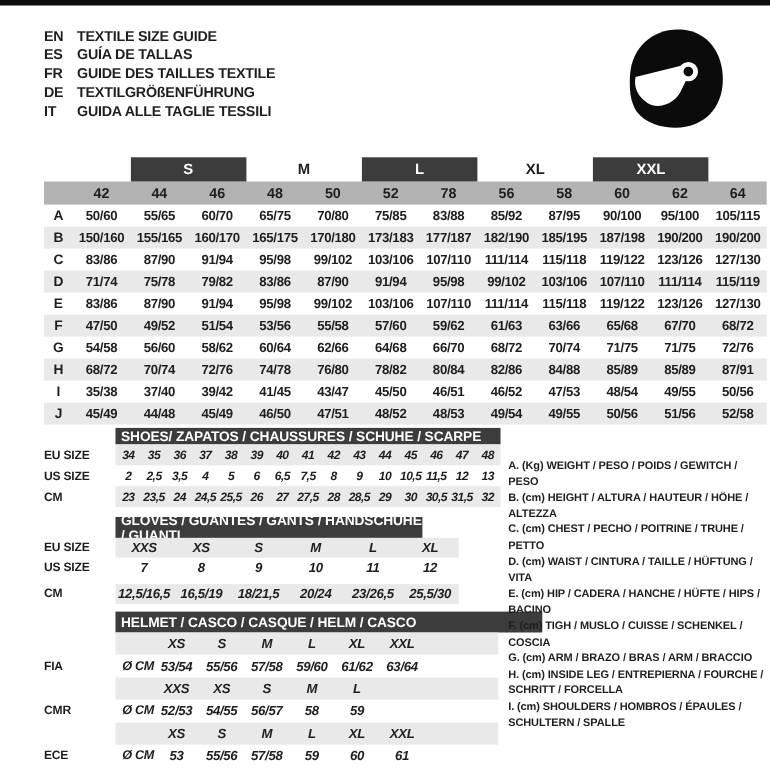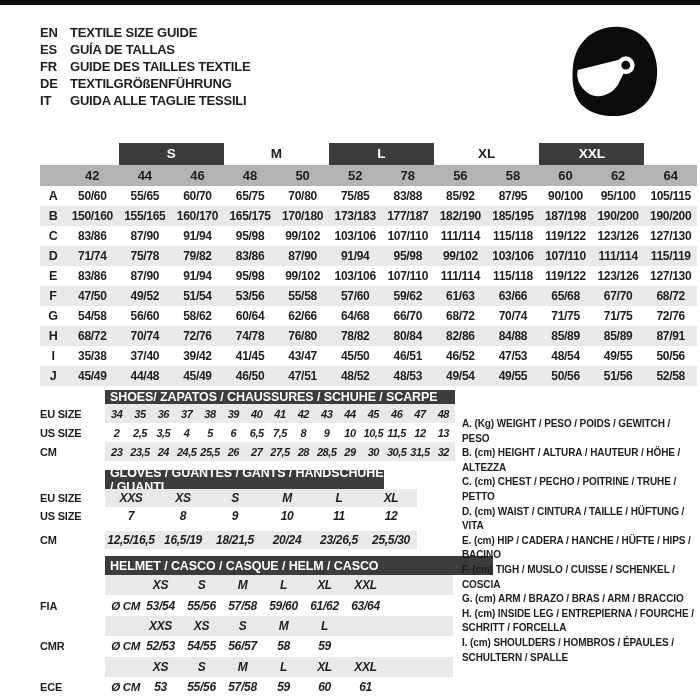--- a/index.html
+++ b/index.html
@@ -29,21 +29,21 @@
   .sec-row{display:flex;}
   .sec-label{width:65px;display:flex;align-items:center;font-size:11px;letter-spacing:-0.2px;}
   .sec-bar{background:#3c3c3c;color:#fff;font-size:12.5px;display:flex;align-items:center;
            padding-left:5px;box-sizing:border-box;letter-spacing:-0.1px;}
   .row-body{display:grid;align-items:center;text-align:center;font-style:italic;}
   .gray{background:#e9e9e9;}
   .gap{height:6px;}
 
   #shoes{top:389px;}
   #shoes .sec-row{height:19px;}
-  #shoes .sec-row.hdr{height:15px;align-items:flex-end;}
+  #shoes .sec-row.hdr{height:15px;}
   #shoes .sec-bar{width:350px;}
   #shoes .row-body{width:350px;grid-template-columns:repeat(15,1fr);font-size:11px;letter-spacing:-0.5px;}
 
   #gloves{top:470px;}
   #gloves .sec-row{height:18px;}
   #gloves .sec-row.hdr{height:19px;}
   #gloves .sec-bar{width:279px;}
   #gloves .row-body{width:312px;grid-template-columns:repeat(6,1fr);font-size:12px;letter-spacing:-0.3px;}
 
   #helmet-sec{top:556px;}

